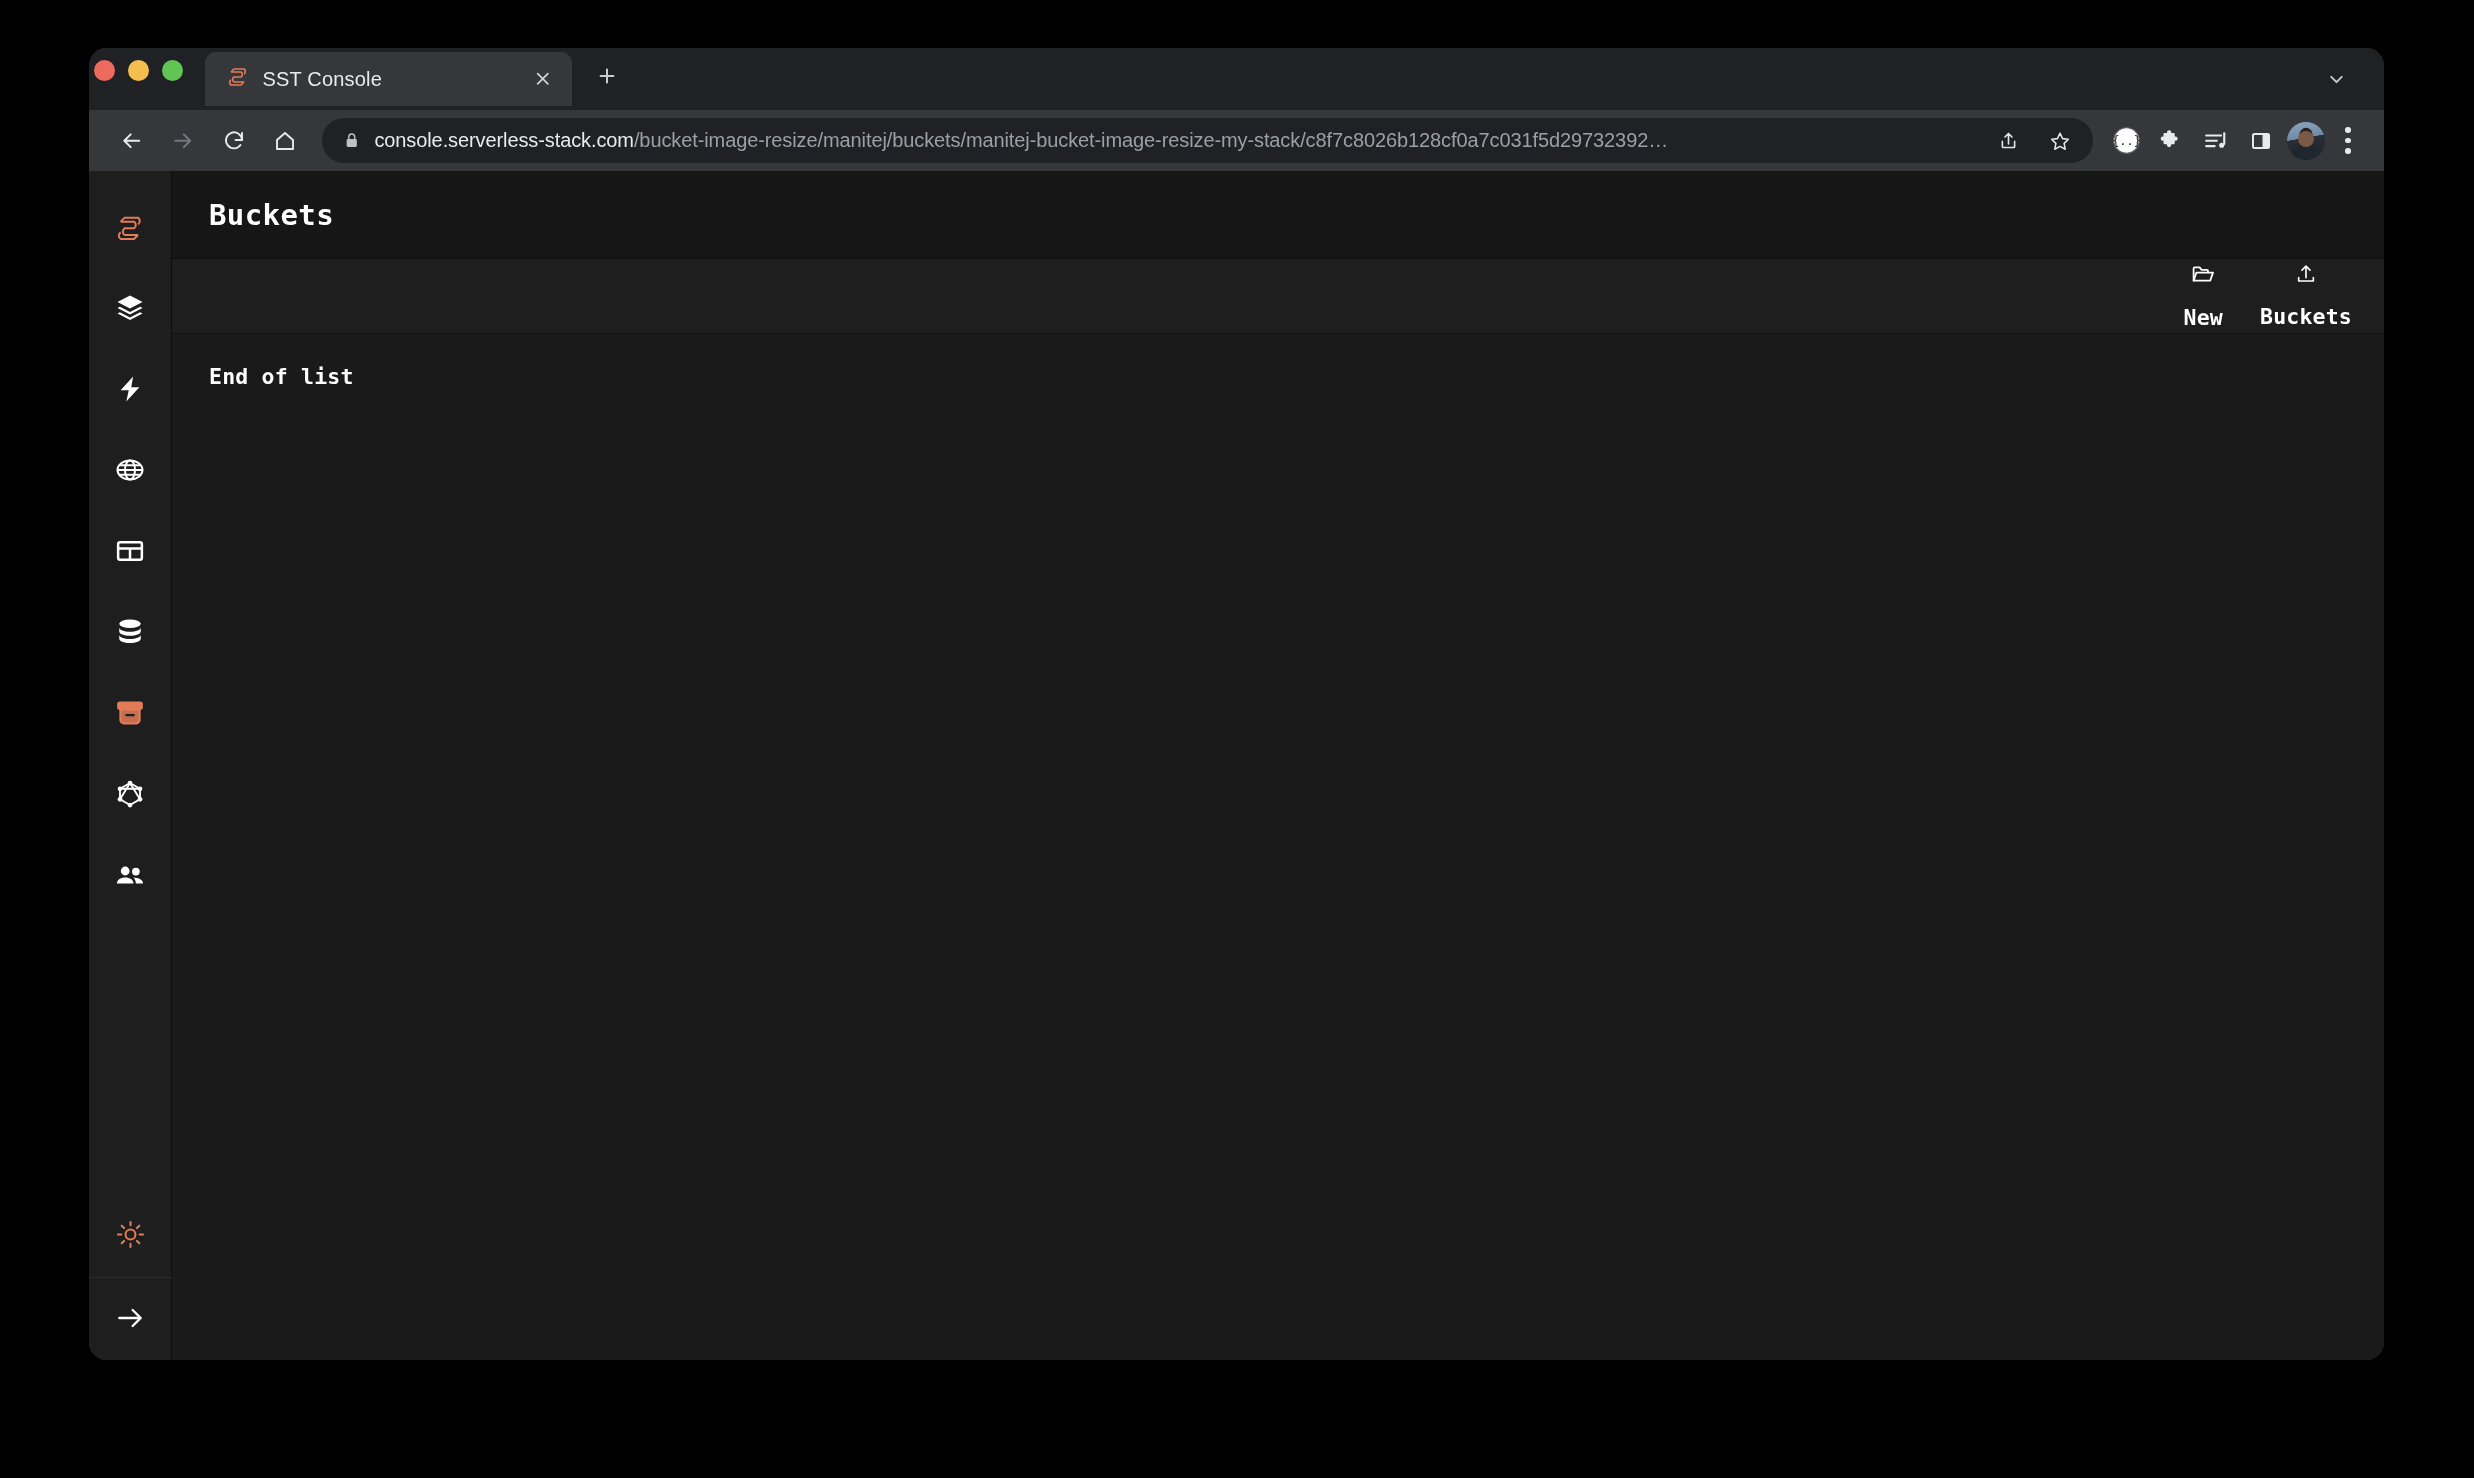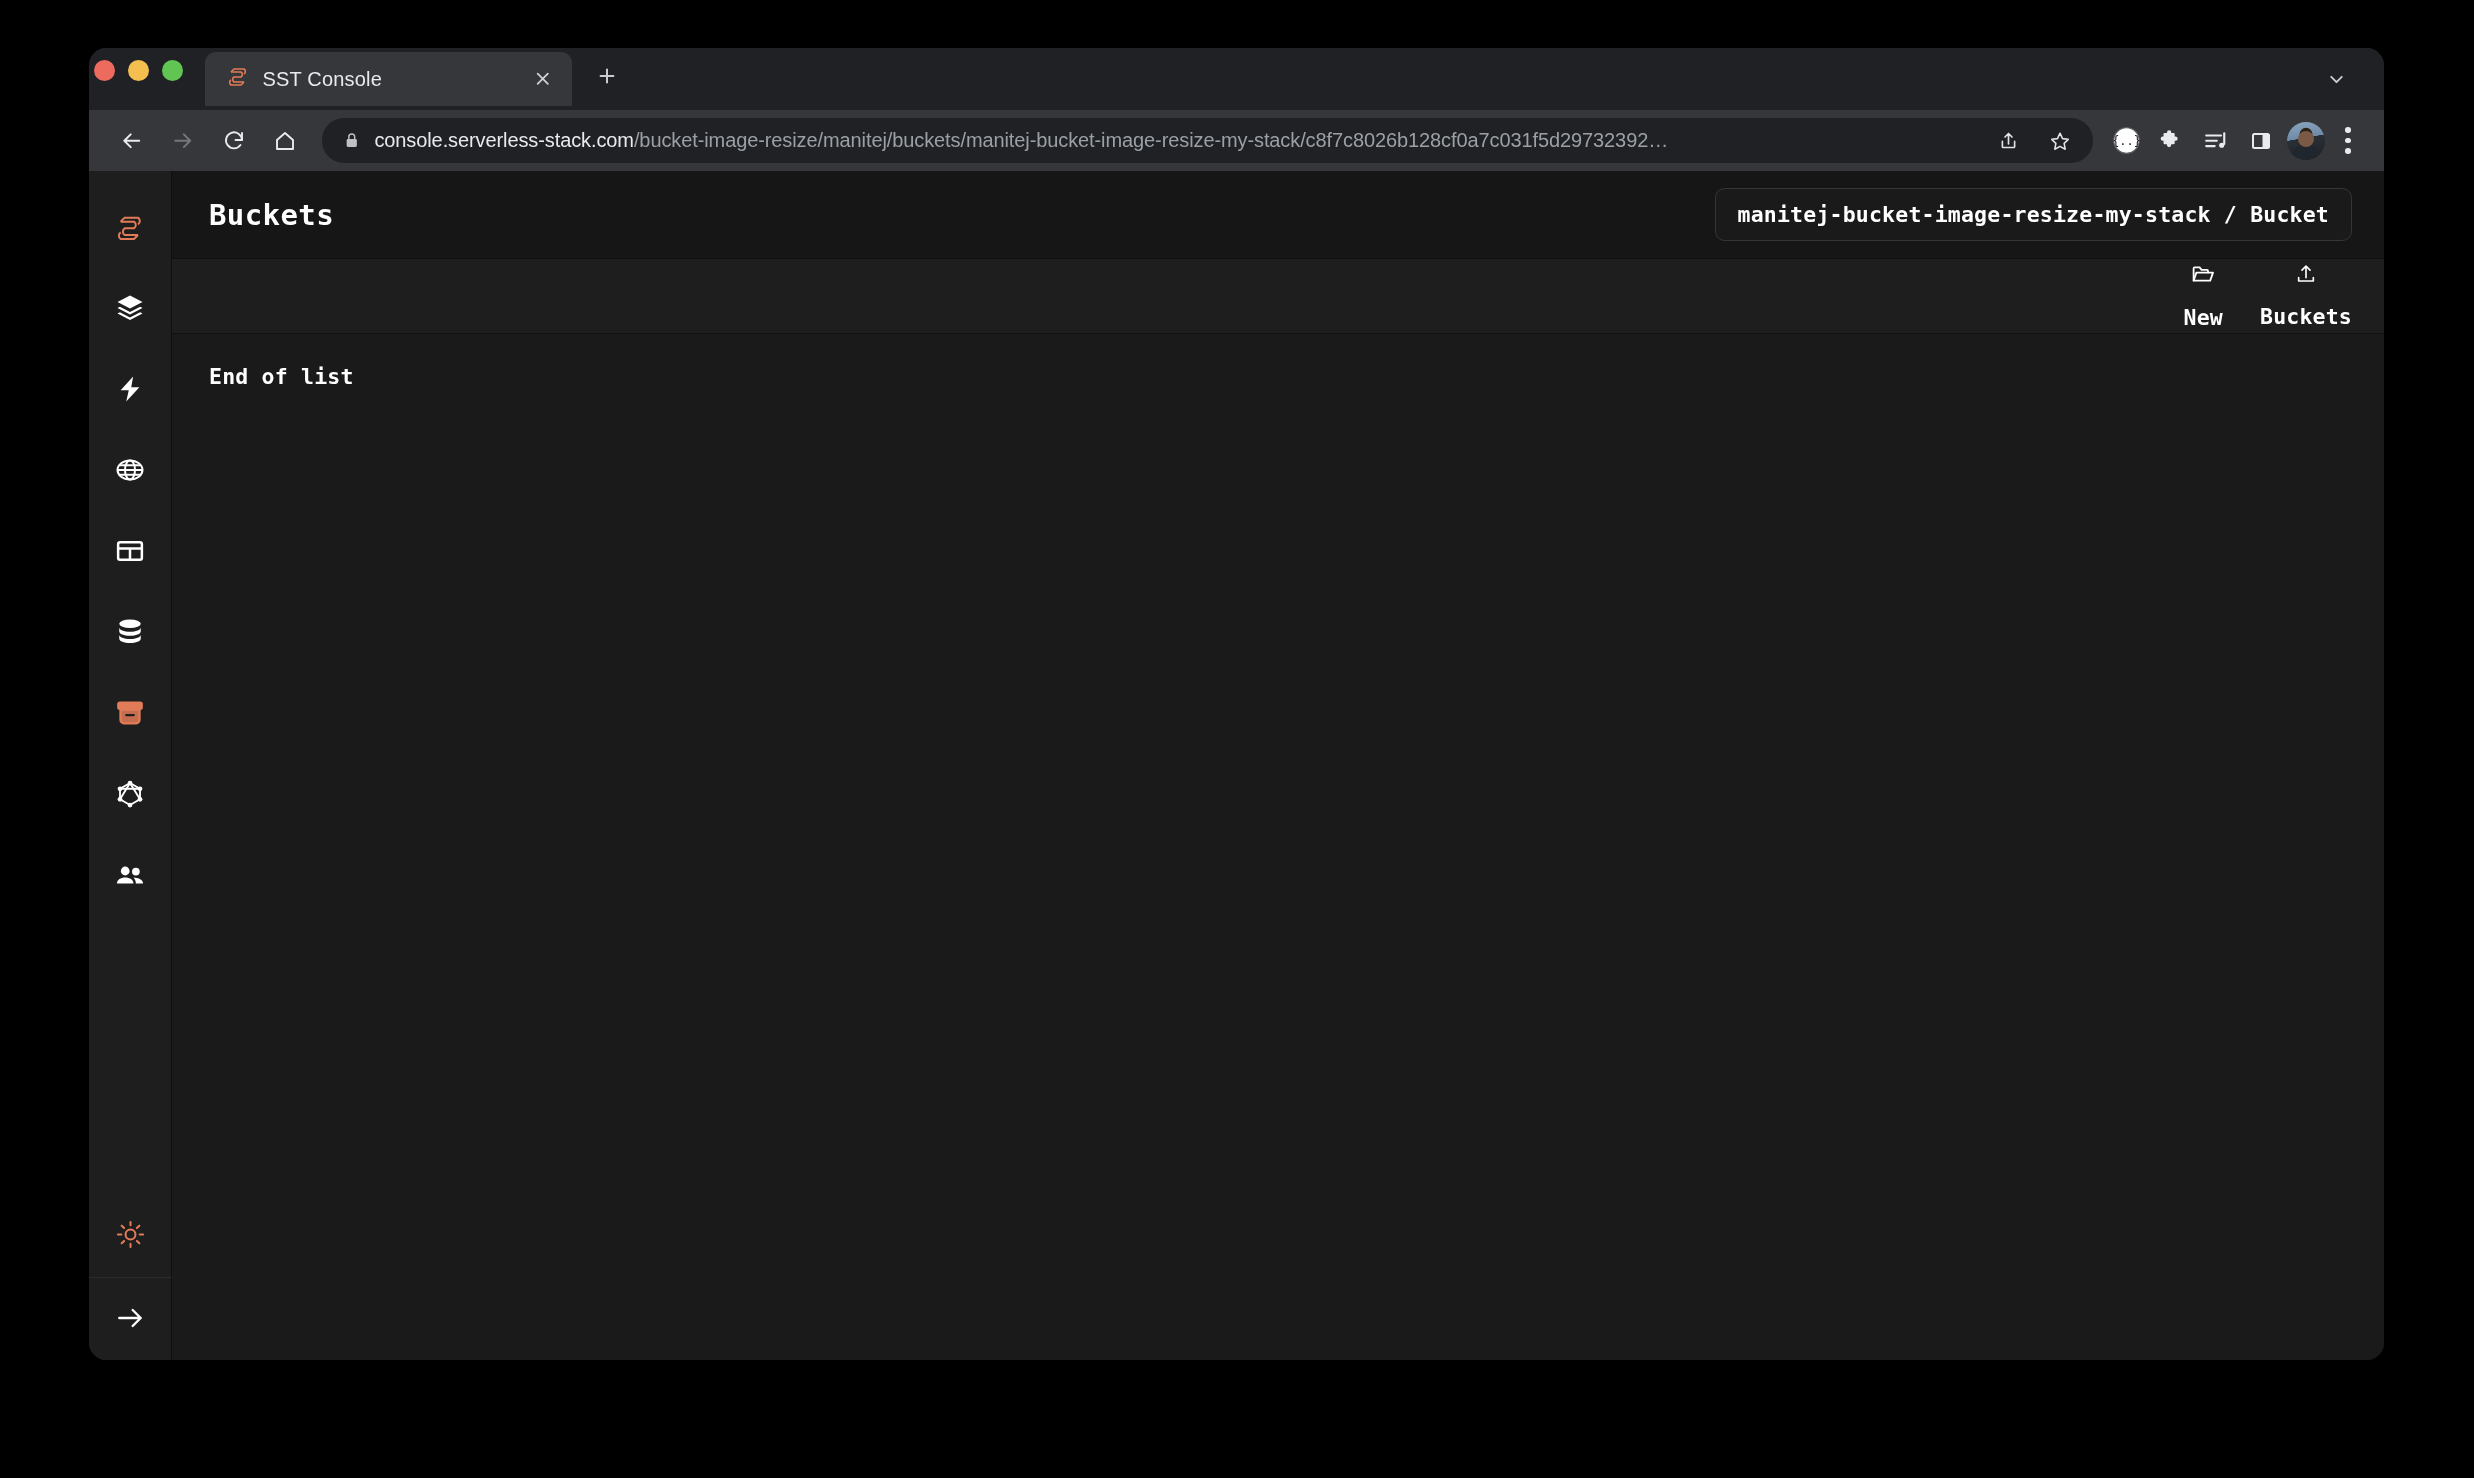--- a/index.html
+++ b/index.html
@@ -544,21 +544,20 @@
             </svg>
           </span>
         </div>
       </div>
     </div>
 
     <div class="main">
 
       <div class="page-header">
         <div class="page-title">Buckets</div>
-        <div class="scope-pill">manitej-bucket-image-resize-my-stack / Bucket</div>
       </div>
 
       <div class="toolbar">
         <div class="toolbar-btn">
           <span class="tb-icon">
             <svg width="24" height="24" viewBox="0 0 24 24" fill="none" stroke="currentColor" stroke-width="1.8" stroke-linejoin="round" stroke-linecap="round">
               <path d="M2.6 18.6 V6.4 a1 1 0 0 1 1-1 h5 l2 2.4 h5.4 a1 1 0 0 1 1 1 v1.6"></path>
               <path d="M2.6 18.6 L5.4 10.6 H22 L19.2 18.6 Z"></path>
             </svg>
           </span>

